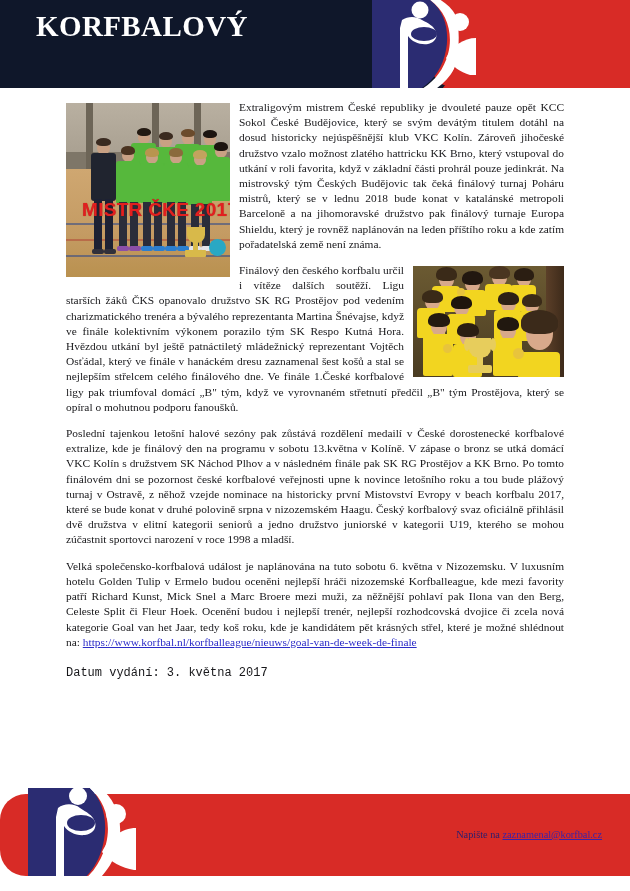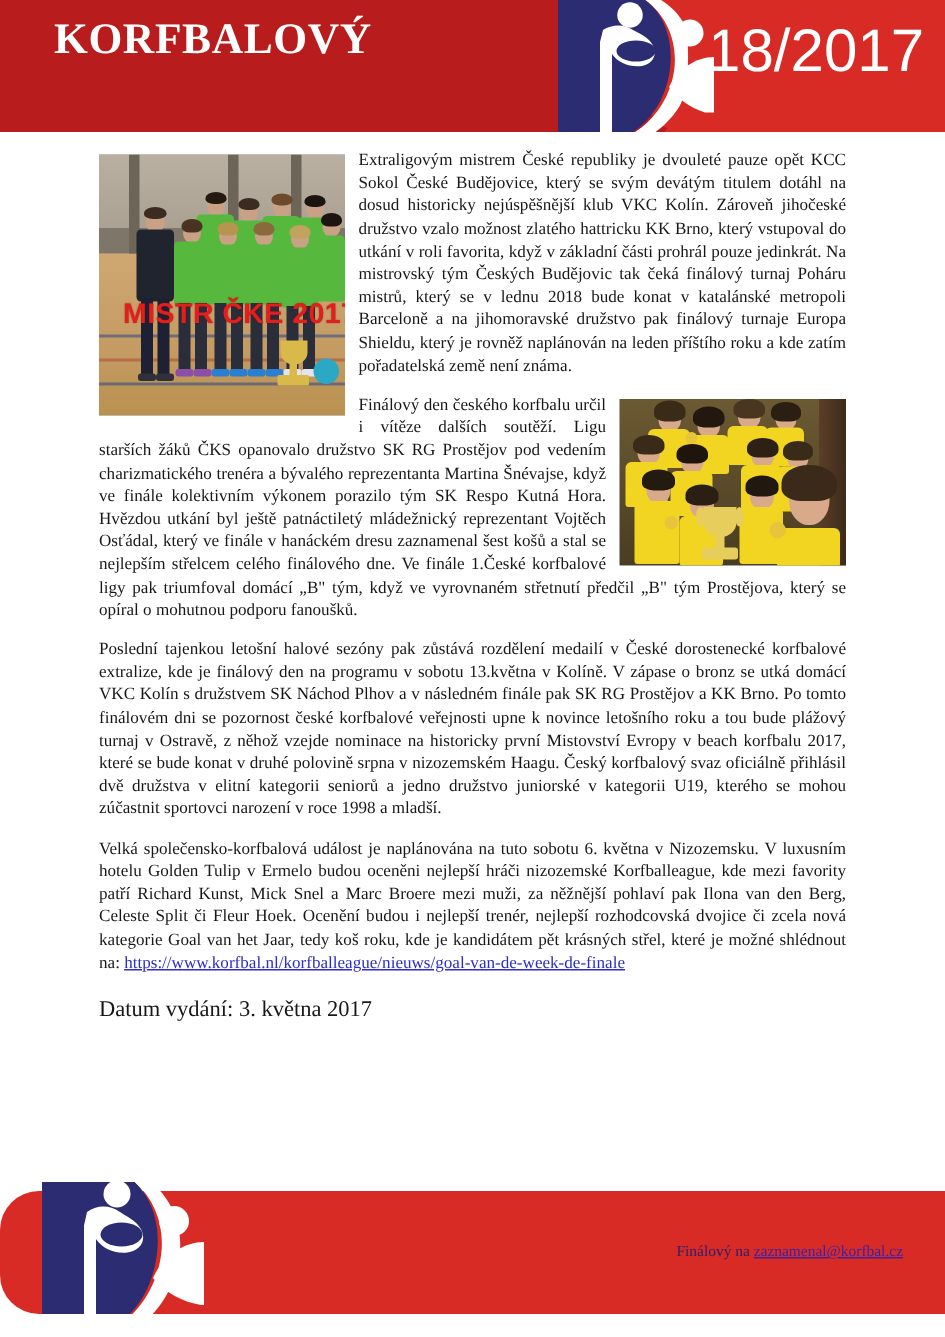--- a/index.html
+++ b/index.html
@@ -14,21 +14,21 @@
     font-family: "Liberation Serif", serif;
     overflow: hidden;
   }
 
   
   .header {
     position: absolute;
     left: 0; top: 0;
     width: 630px;
     height: 88px;
-    background: #b91c1c;
+    background: #0f172a;
     overflow: hidden;
   }
   .header-red {
     position: absolute;
     right: 0; top: 0;
     width: 200px;
     height: 88px;
     background: #d82b26;
     border-bottom-left-radius: 26px;
   }
@@ -172,24 +172,24 @@
       background: linear-gradient(to right,#5b3f28,#3d2a1a); }
 
   
   a.url {
     color: #2c2cc8;
     text-decoration: underline;
   }
 
   .date-line {
     margin: 16px 0 0 0;
-    font-size: 15px;
+    font-size: 12px;
     line-height: 15px;
     color: #17171a;
-    font-family: Liberation Serif, serif;
+    font-family: Liberation Mono, monospace;
   }
 
   
   .footer {
     position: absolute;
     left: 0; bottom: 0;
     width: 630px;
     height: 103px;
     padding-left: 36px;
   }
@@ -241,21 +241,20 @@
 </head>
 <body>
 
 <div class="header">
   <div class="header-red"></div>
 
   <div class="header-title-block">
     <div class="title-line1">KORFBALOVÝ</div>
   </div>
 
-  <div class="issue-number">18/2017</div>
 
   <svg class="logo-header" viewBox="0 0 104 100">
 
     <path d="M0,0 H52 C72,10 78,34 74,54 C70,76 56,92 36,99 L0,99 Z" fill="#2b2c72"></path>
 
     <path d="M52,0 C74,12 82,36 76,58 C70,80 54,94 34,100 L50,100 C72,92 88,72 90,48 C92,24 78,6 60,0 Z" fill="#ffffff"></path>
 
     <circle cx="48" cy="14" r="8.5" fill="#ffffff"></circle>
 
     <path d="M30,24 C36,20 44,20 50,24 C56,27 62,30 64,36 C66,42 62,47 56,48 C48,49 40,46 36,40 L36,95 L28,95 L28,32 Z" fill="#ffffff"></path>
@@ -423,21 +422,21 @@
 
   <p class="para"><span>Velká společensko-korfbalová událost je naplánována na tuto sobotu 6. května v Nizozemsku. V luxusním hotelu Golden Tulip v Ermelo budou oceněni nejlepší hráči nizozemské Korfballeague, kde mezi favority patří Richard Kunst, Mick Snel a Marc Broere mezi muži, za něžnější pohlaví pak Ilona van den Berg, Celeste Split či Fleur Hoek. Ocenění budou i nejlepší trenér, nejlepší rozhodcovská dvojice či zcela nová kategorie Goal van het Jaar, tedy koš roku, kde je kandidátem pět krásných střel, které je možné shlédnout na: </span><a class="url" href="#">https://www.korfbal.nl/korfballeague/nieuws/goal-van-de-week-de-finale</a></p>
 
   <p class="date-line">Datum vydání: 3. května 2017</p>
 </div>
 
 <div class="footer">
   <div class="footer-red">
     <div class="footer-web">www.korfbal.cz</div>
     <div class="footer-msg">
-      <div><span>Finálový na </span><a class="footer-mail" href="#">zaznamenal@korfbal.cz</a></div>
+      <div><span>Napište na </span><a class="footer-mail" href="#">zaznamenal@korfbal.cz</a></div>
     </div>
   </div>
 
   <svg class="logo-footer" viewBox="0 0 108 100">
     <path d="M0,-6 H54 C74,6 80,30 76,52 C72,76 58,94 38,102 L0,102 Z" fill="#2b2c72"></path>
     <path d="M54,-6 C76,8 84,32 78,56 C72,80 56,96 36,104 L52,104 C74,94 90,72 92,46 C94,20 78,0 62,-6 Z" fill="#ffffff"></path>
     <circle cx="50" cy="8" r="9" fill="#ffffff"></circle>
     <path d="M30,20 C36,15 46,15 52,20 C58,24 65,27 67,34 C69,41 64,46 57,47 C48,48 40,44 36,38 L36,100 L28,100 L28,29 Z" fill="#ffffff"></path>
     <ellipse cx="53" cy="35" rx="14" ry="8" fill="#2b2c72"></ellipse>
     <circle cx="88" cy="26" r="10" fill="#ffffff"></circle>

